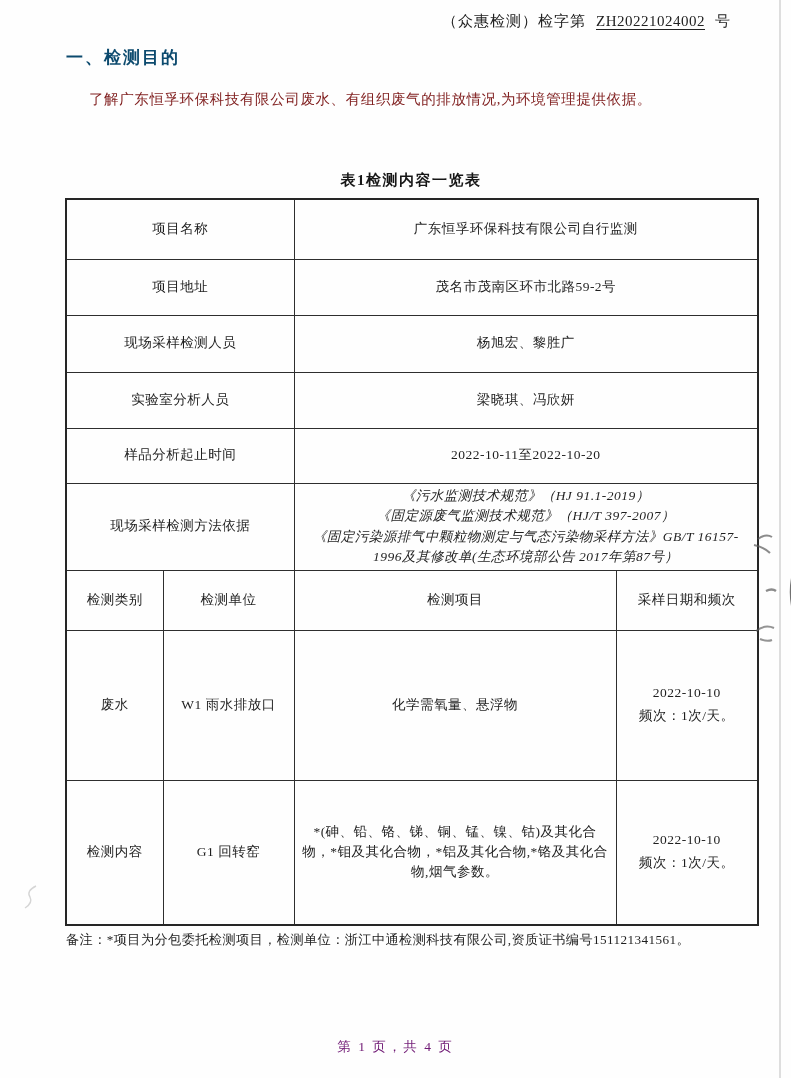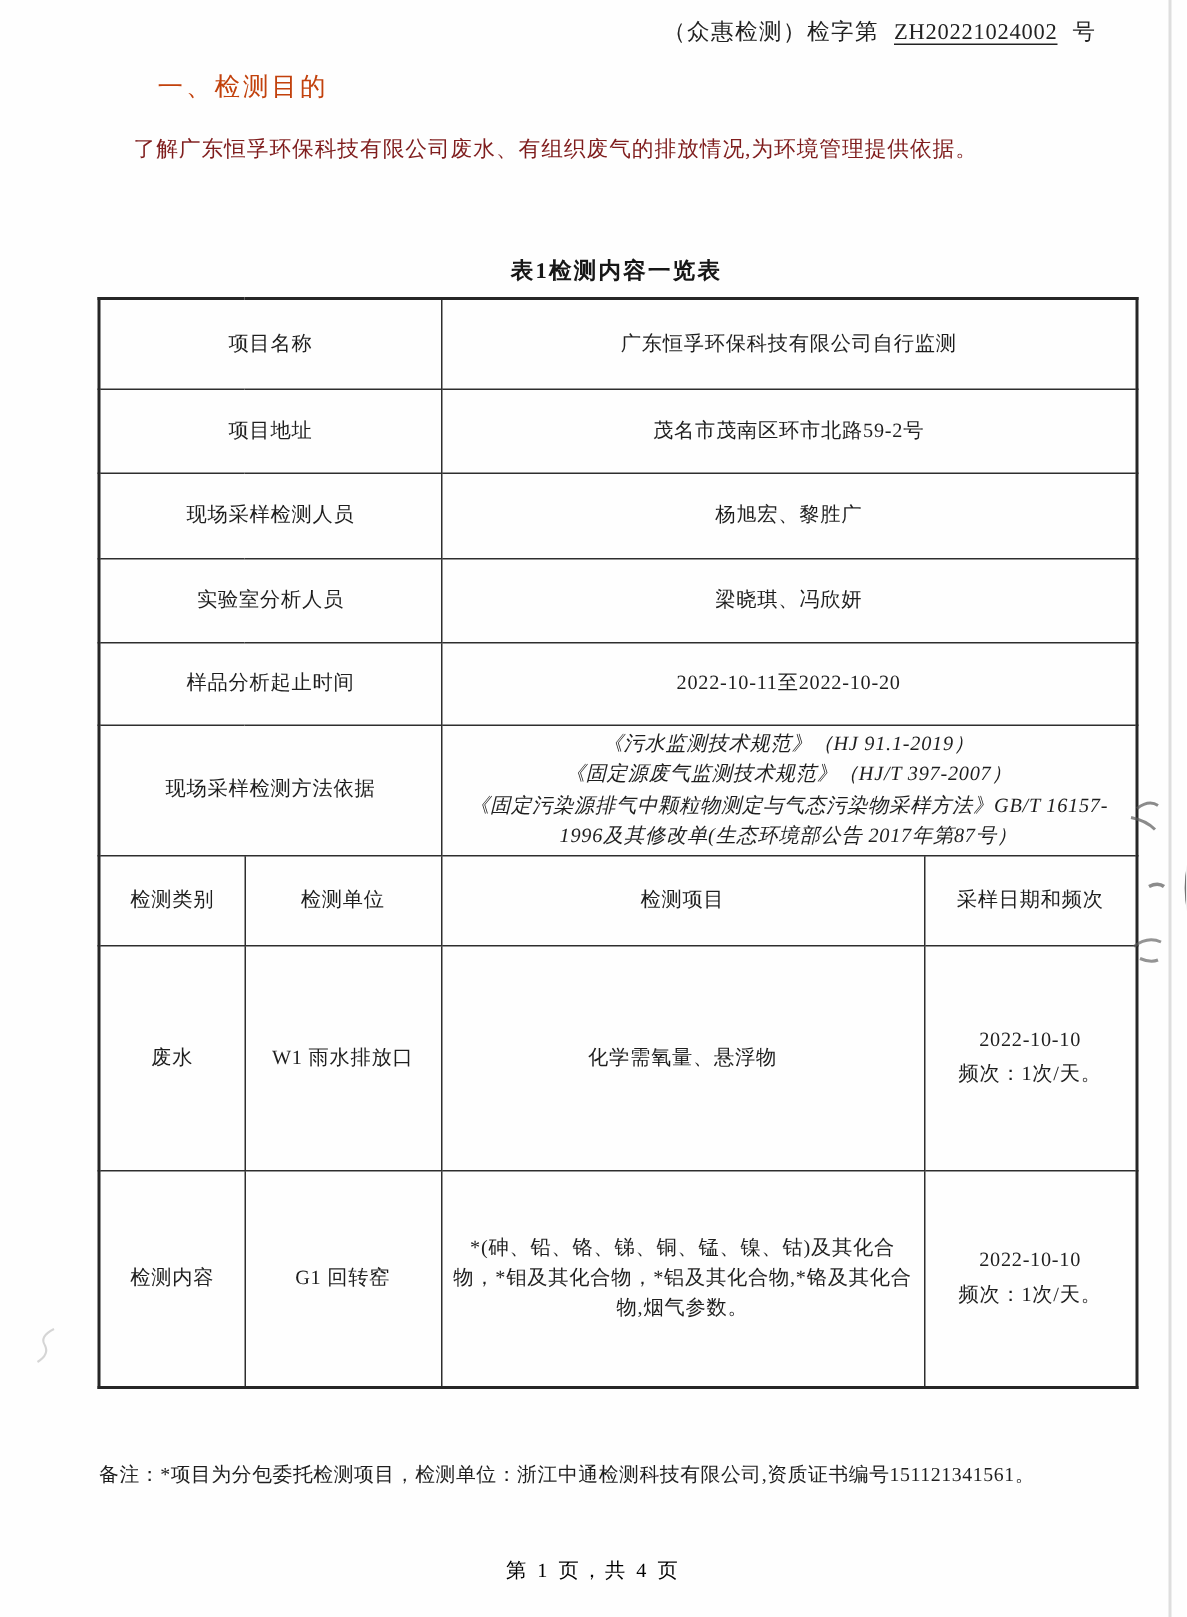--- a/index.html
+++ b/index.html
@@ -3,38 +3,38 @@
 <meta charset="utf-8">
 <style>
   html,body{margin:0;padding:0;background:#ffffff;}
   .page{
     position:relative;width:791px;height:1078px;background:#fefefe;
     font-family:"Liberation Serif","DejaVu Serif",serif;color:#1c1c1c;
     overflow:hidden;
   }
   .doc-no{position:absolute;top:12px;right:60px;font-size:15px;letter-spacing:1px;color:#222;}
   .doc-no .num{text-decoration:underline;text-underline-offset:3px;margin:0 10px;letter-spacing:.5px;}
-  .h1{position:absolute;left:66px;font-size:17px;font-weight:normal;letter-spacing:2px;color:#c2410c;margin-left:39px;}
+  .h1{position:absolute;left:66px;font-size:17px;font-weight:bold;letter-spacing:2px;color:#0c4a6e;}
   .h1.s1{top:46px;}
   .h1.s2{top:137px;}
   .intro{position:absolute;left:89px;top:90px;width:650px;font-size:14.5px;letter-spacing:.6px;color:#7f1d1d;margin:0;}
   .caption{position:absolute;left:65px;top:171px;width:692px;display:flex;justify-content:center;
     font-size:15px;font-weight:bold;letter-spacing:1.5px;color:#171717;}
   table.tbl{position:absolute;left:65px;top:198px;width:692px;border-collapse:collapse;table-layout:fixed;
     border:2.2px solid #262626;}
   table.tbl td{border:1.5px solid #2e2e2e;text-align:center;vertical-align:middle;
     padding:0 6px;font-size:13.5px;color:#1e1e1e;letter-spacing:.5px;line-height:1.5;}
   .r1{height:60px}.r2{height:56px}.r3{height:57px}.r4{height:56px}.r5{height:55px}
   .r6{height:87px}.r7{height:60px}.r8{height:150px}.r9{height:145px}
   td.method{font-size:13px;letter-spacing:.2px;line-height:1.55;padding:3px 4px;font-style:italic;}
   td.items{font-size:13.5px;line-height:1.6;padding:3px 8px;}
   .sched div{line-height:1.7;}
-  .note{position:absolute;left:66px;top:931px;width:700px;font-size:13.2px;letter-spacing:.4px;color:#1e1e1e;margin-top:43px;}
+  .note{position:absolute;left:66px;top:931px;width:700px;font-size:13.2px;letter-spacing:.4px;color:#1e1e1e;}
   .footer{position:absolute;left:0;top:1038px;width:791px;text-align:center;font-size:13.5px;
-    letter-spacing:2px;color:#000000;}
+    letter-spacing:2px;color:#701a75;}
   .scan-edge{position:absolute;left:779px;top:0;width:2px;height:1078px;background:rgba(110,110,110,.22);}
   .seal{position:absolute;left:736px;top:505px;width:55px;height:178px;pointer-events:none;}
   .squiggle{position:absolute;left:22px;top:884px;width:22px;height:26px;opacity:.35;}
 </style>
 </head>
 <body>
 
 <div class="page">
 
   <div class="doc-no">

